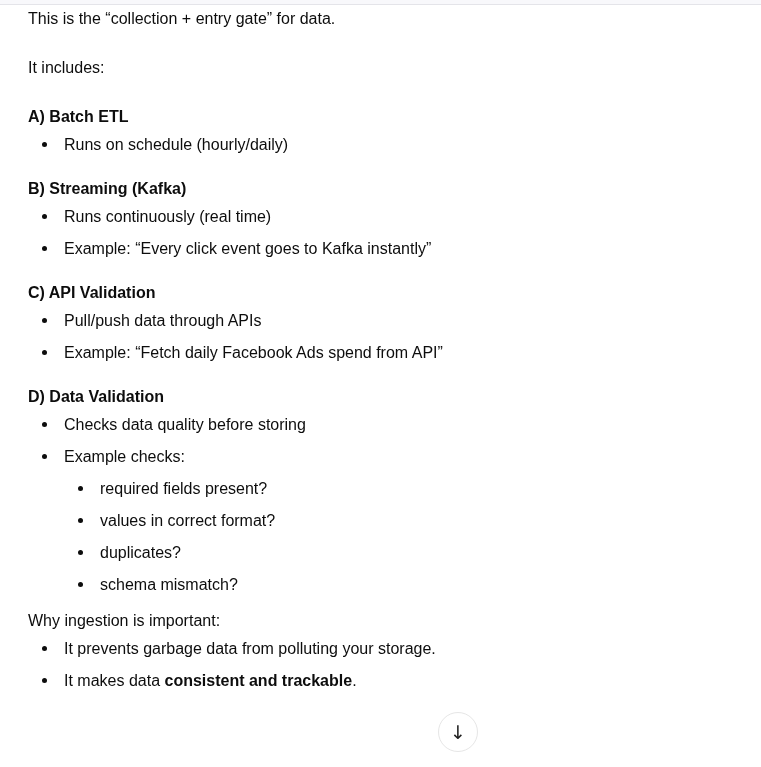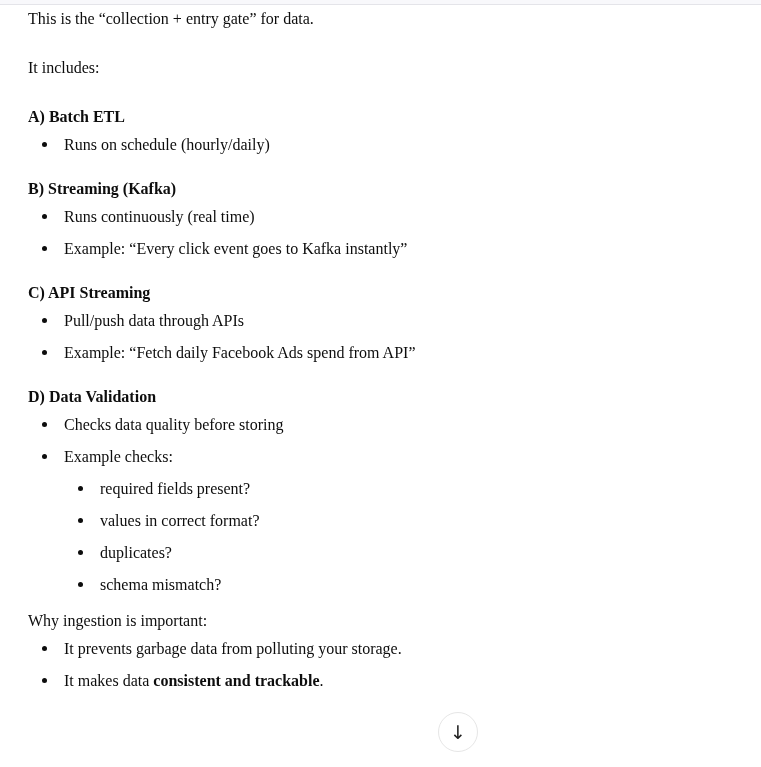--- a/index.html
+++ b/index.html
@@ -20,21 +20,20 @@
     background: #f8f8fb;
     border-bottom: 1px solid #e4e4e9;
   }
   .doc {
     display: flex;
     flex-direction: column;
     align-items: stretch;
     padding: 0 24px 0 28px;
     font-size: 16px;
     line-height: 28px;
-    font-family: Liberation Serif, serif;
   }
   .p { margin: 0; }
   .h { margin: 0; font-weight: 700; }
   .b { font-weight: 700; text-align: right; }
   .mt-lg { margin-top: 21px; }
   .mt-md { margin-top: 16px; }
   .mt-sm { margin-top: 9px; }
   .mt-8  { margin-top: 8px; }
   ul.list {
     list-style: none;
@@ -106,21 +105,21 @@
     <li class="item">
       <span class="dot"></span>
       <span>Runs continuously (real time)</span>
     </li>
     <li class="item">
       <span class="dot"></span>
       <span>Example: “Every click event goes to Kafka instantly”</span>
     </li>
   </ul>
 
-  <p class="h mt-md">C) API Streaming</p>
+  <p class="h mt-md">C) API Validation</p>
   <ul class="list mt-sm">
     <li class="item">
       <span class="dot"></span>
       <span>Pull/push data through APIs</span>
     </li>
     <li class="item">
       <span class="dot"></span>
       <span>Example: “Fetch daily Facebook Ads spend from API”</span>
     </li>
   </ul>

